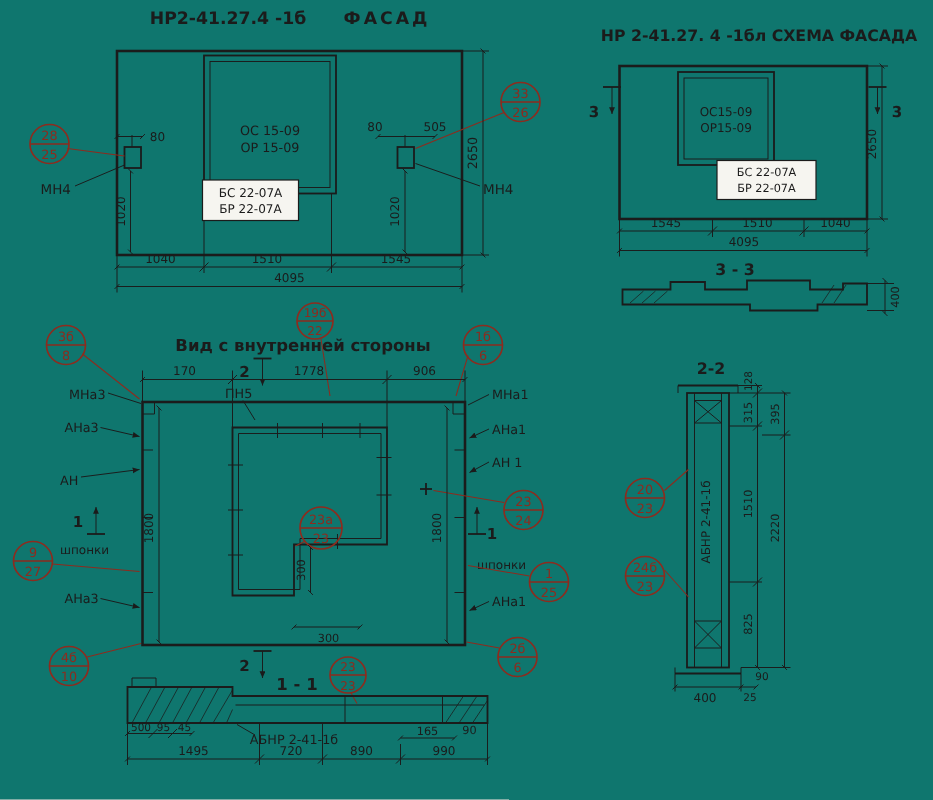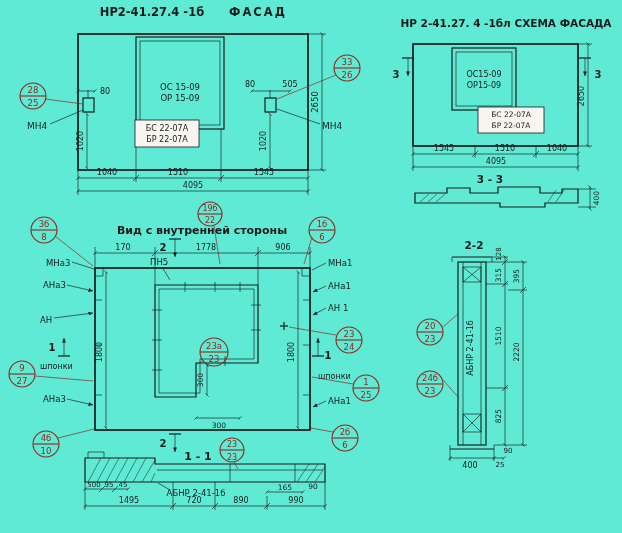--- a/index.html
+++ b/index.html
@@ -1,16 +1,16 @@
 <!DOCTYPE html>
 <html><head>
 <meta charset="utf-8">
 <style>
   html,body{margin:0;padding:0;background:#dcdad4;}
-  .sheet{width:622px;height:533px;background:#5eead4;position:relative;overflow:hidden;}
+  .sheet{width:622px;height:533px;background:#0f766e;position:relative;overflow:hidden;}
   svg{display:block;}
   text{font-family:"DejaVu Sans","Liberation Sans",sans-serif;fill:#1b1b1b;}
   .b{font-weight:bold;}
   .ct{fill:#8e2b1e;}
   .ln{stroke:#1b1b1b;fill:none;stroke-width:1.2;}
   .thk{stroke-width:1.7;}
   .thin{stroke:#1b1b1b;fill:none;stroke-width:0.65;}
   .h{stroke:#1b1b1b;fill:none;stroke-width:0.5;}
   .co{stroke:#8e2b1e;fill:none;stroke-width:1.1;}
   .col{stroke:#8e2b1e;fill:none;stroke-width:0.7;}

